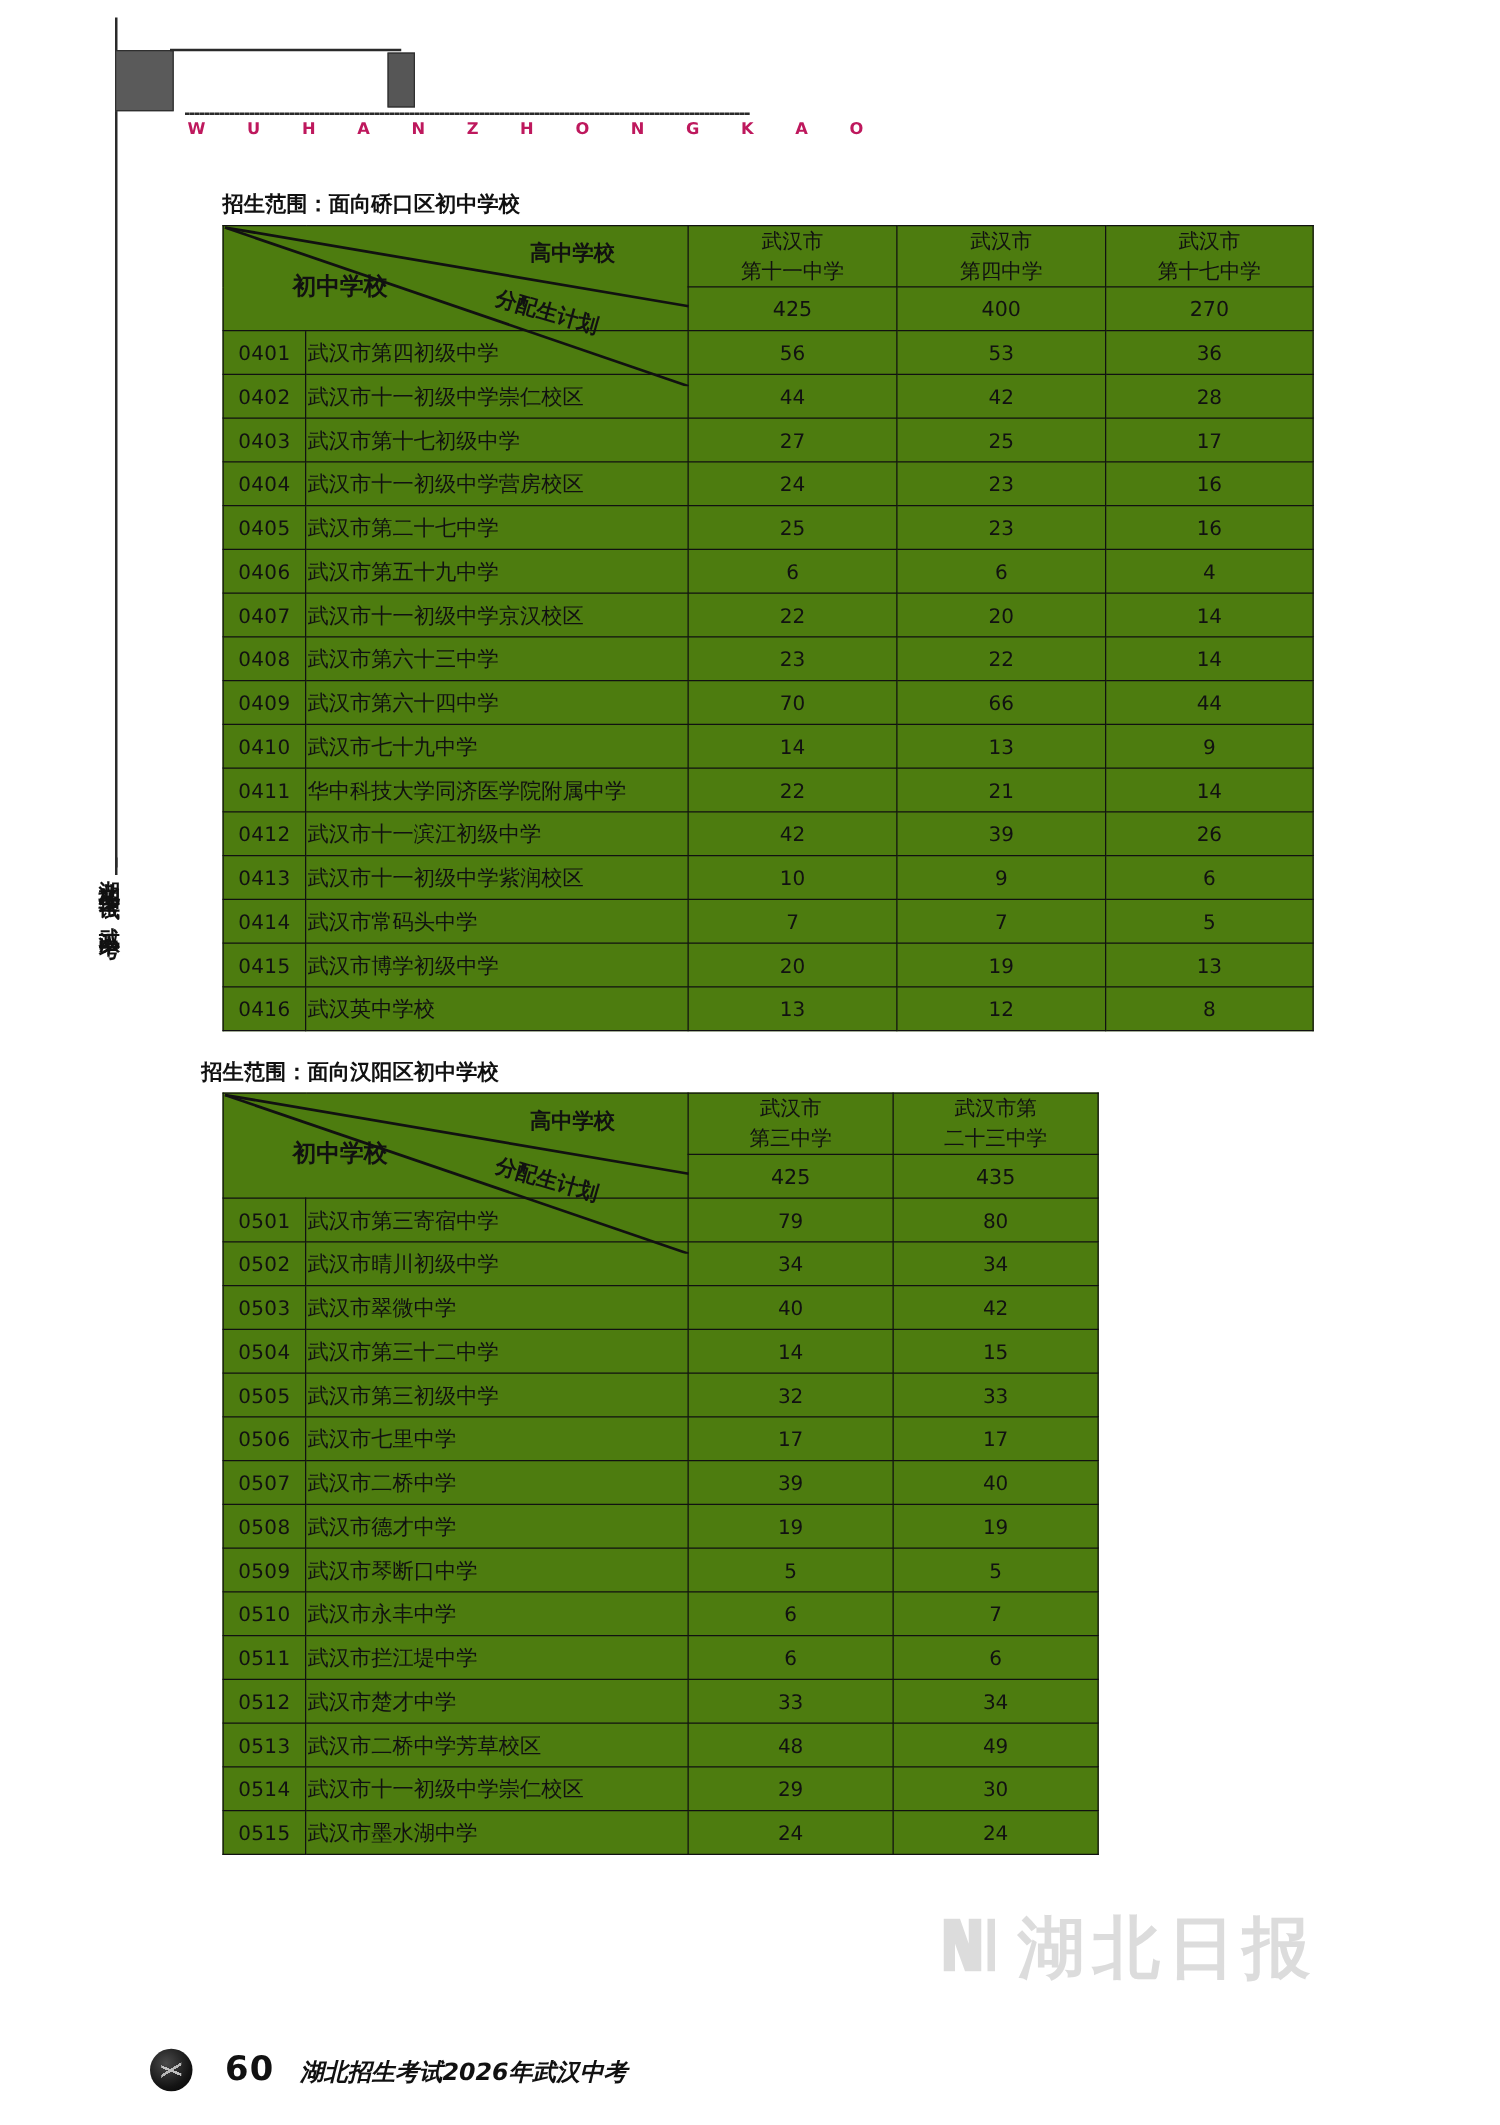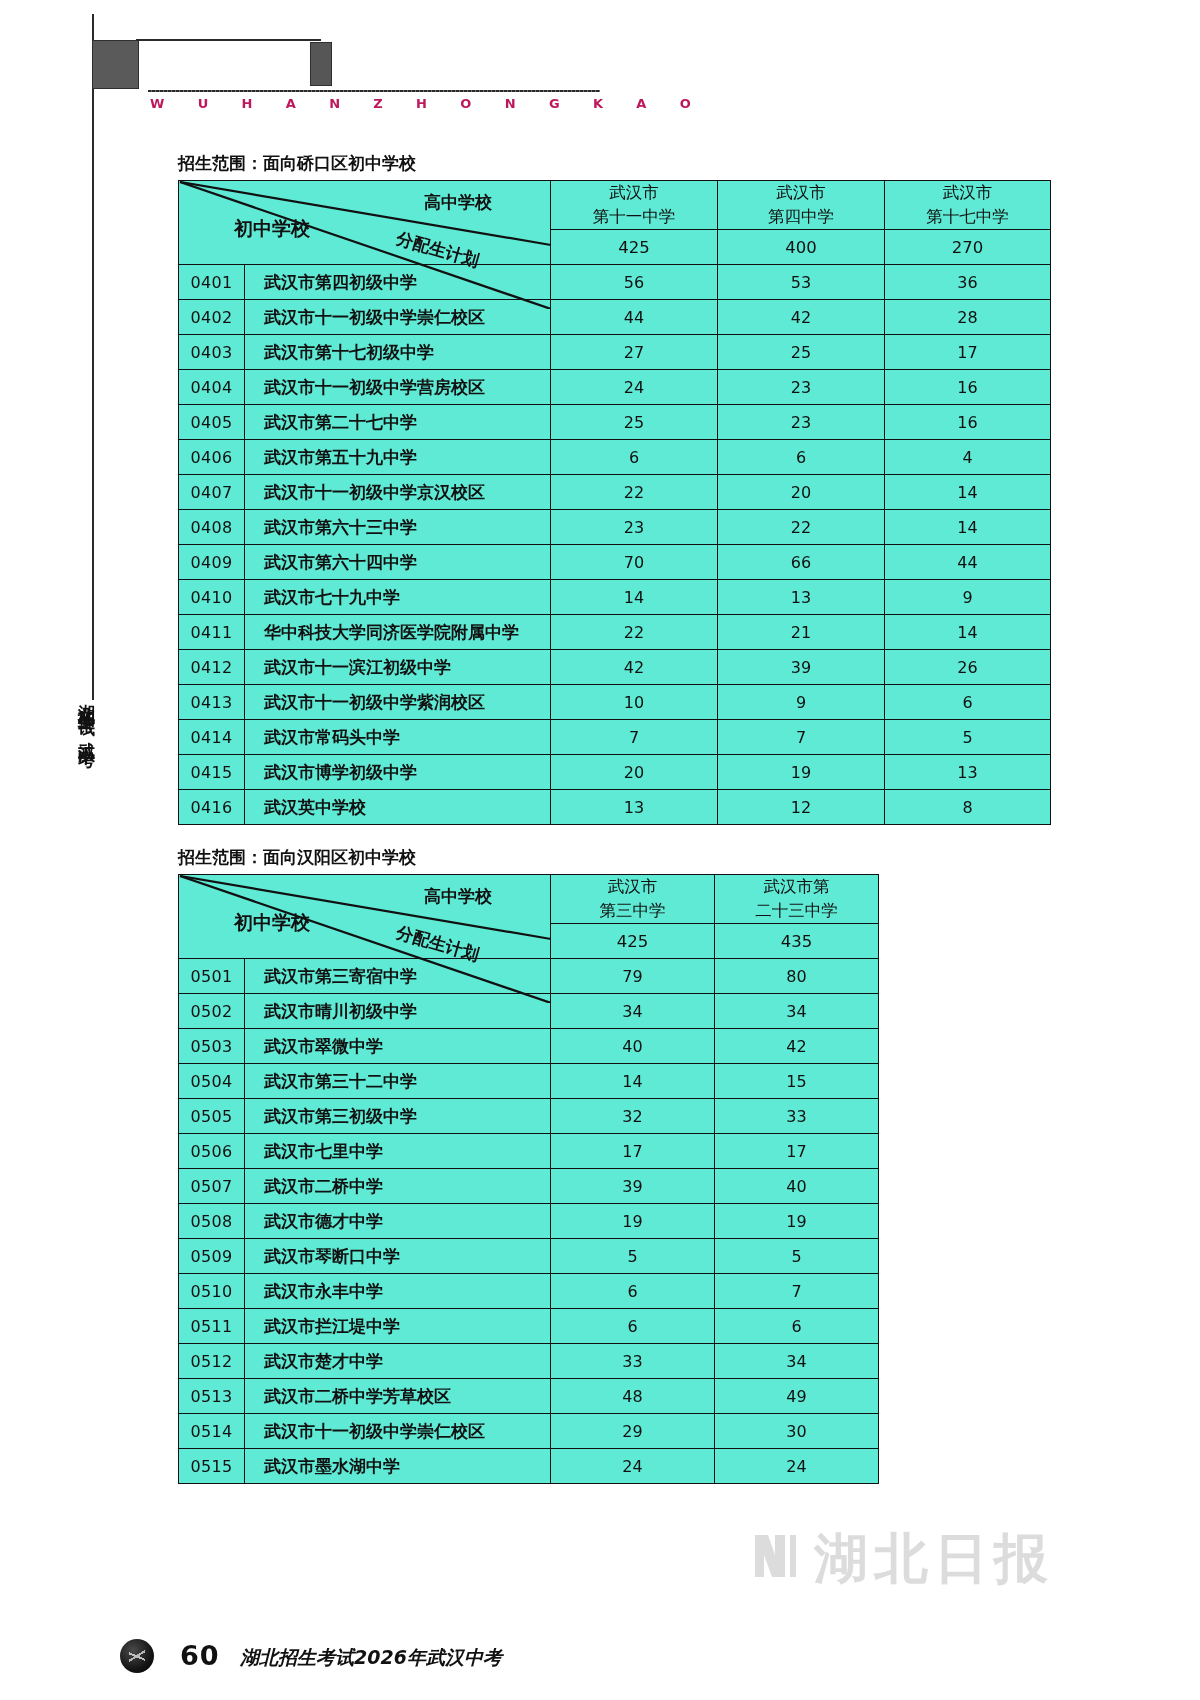--- a/index.html
+++ b/index.html
@@ -67,35 +67,35 @@
   
   .scope-label{
     position:absolute;
     font-size:17px;font-weight:700;color:#111;white-space:nowrap;
   }
 
   table.plan{
     position:absolute;
     border-collapse:collapse;
     table-layout:fixed;
-    background:#5eead4;
+    background:#4d7c0f;
   }
   table.plan td,table.plan th{
     border:1.6px solid #111;
     font-size:16.5px;
     font-weight:400;
     color:#111;
     padding:0;
     height:35px;
     text-align:center;
     vertical-align:middle;
     box-sizing:border-box;
   }
   table.plan td.code{width:66px;font-size:16px;letter-spacing:0.3px;}
-  table.plan td.school{text-align:left;padding-left:19px;font-weight:700;font-size:17px;}
+  table.plan td.school{text-align:left;padding-left:1px;font-weight:400;font-size:17px;}
   table.plan td.num{font-size:16px;}
 
   
   .corner{
     position:relative;
     height:128px;
     padding:0;
   }
   .corner .svgwrap{position:absolute;inset:0;}
   .corner .lbl-hs{
@@ -325,21 +325,21 @@
       <tr>
           <td class="code">0416</td>
           <td class="school">武汉英中学校</td>
           <td class="num">13</td>
           <td class="num">12</td>
           <td class="num">8</td>
         </tr>
     </tbody>
   </table>
 
-  <div class="scope-label" style="left:178px;top:846px;">招生范围：面向汉阳区初中学校</div>
+  <div class="scope-label" style="left:161px;top:846px;">招生范围：面向汉阳区初中学校</div>
 
   <table class="plan" style="left:178px;top:874px;width:700px;">
     <colgroup>
       <col style="width:66px">
         <col style="width:306px">
       <col style="width:164px">
         <col style="width:164px">
     </colgroup>
     <thead>
       <tr>

